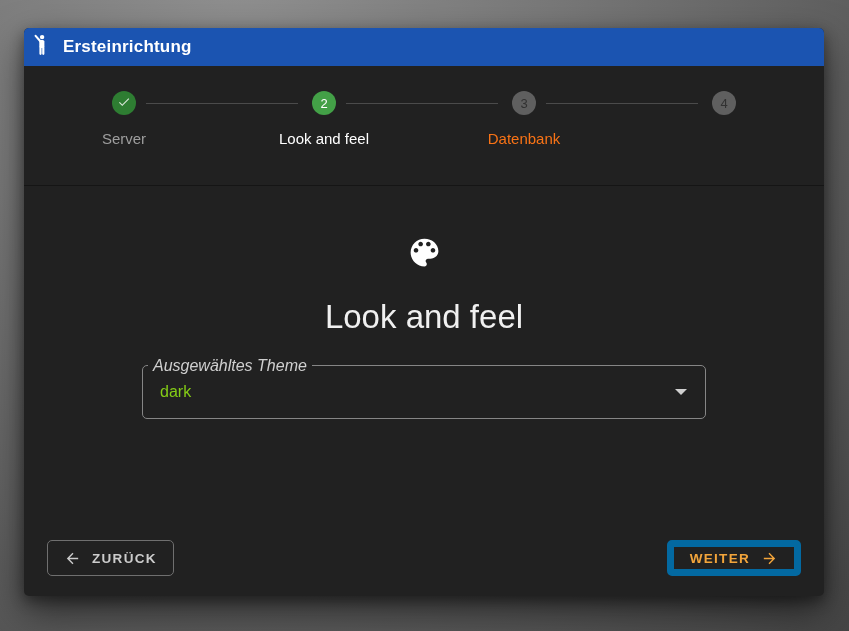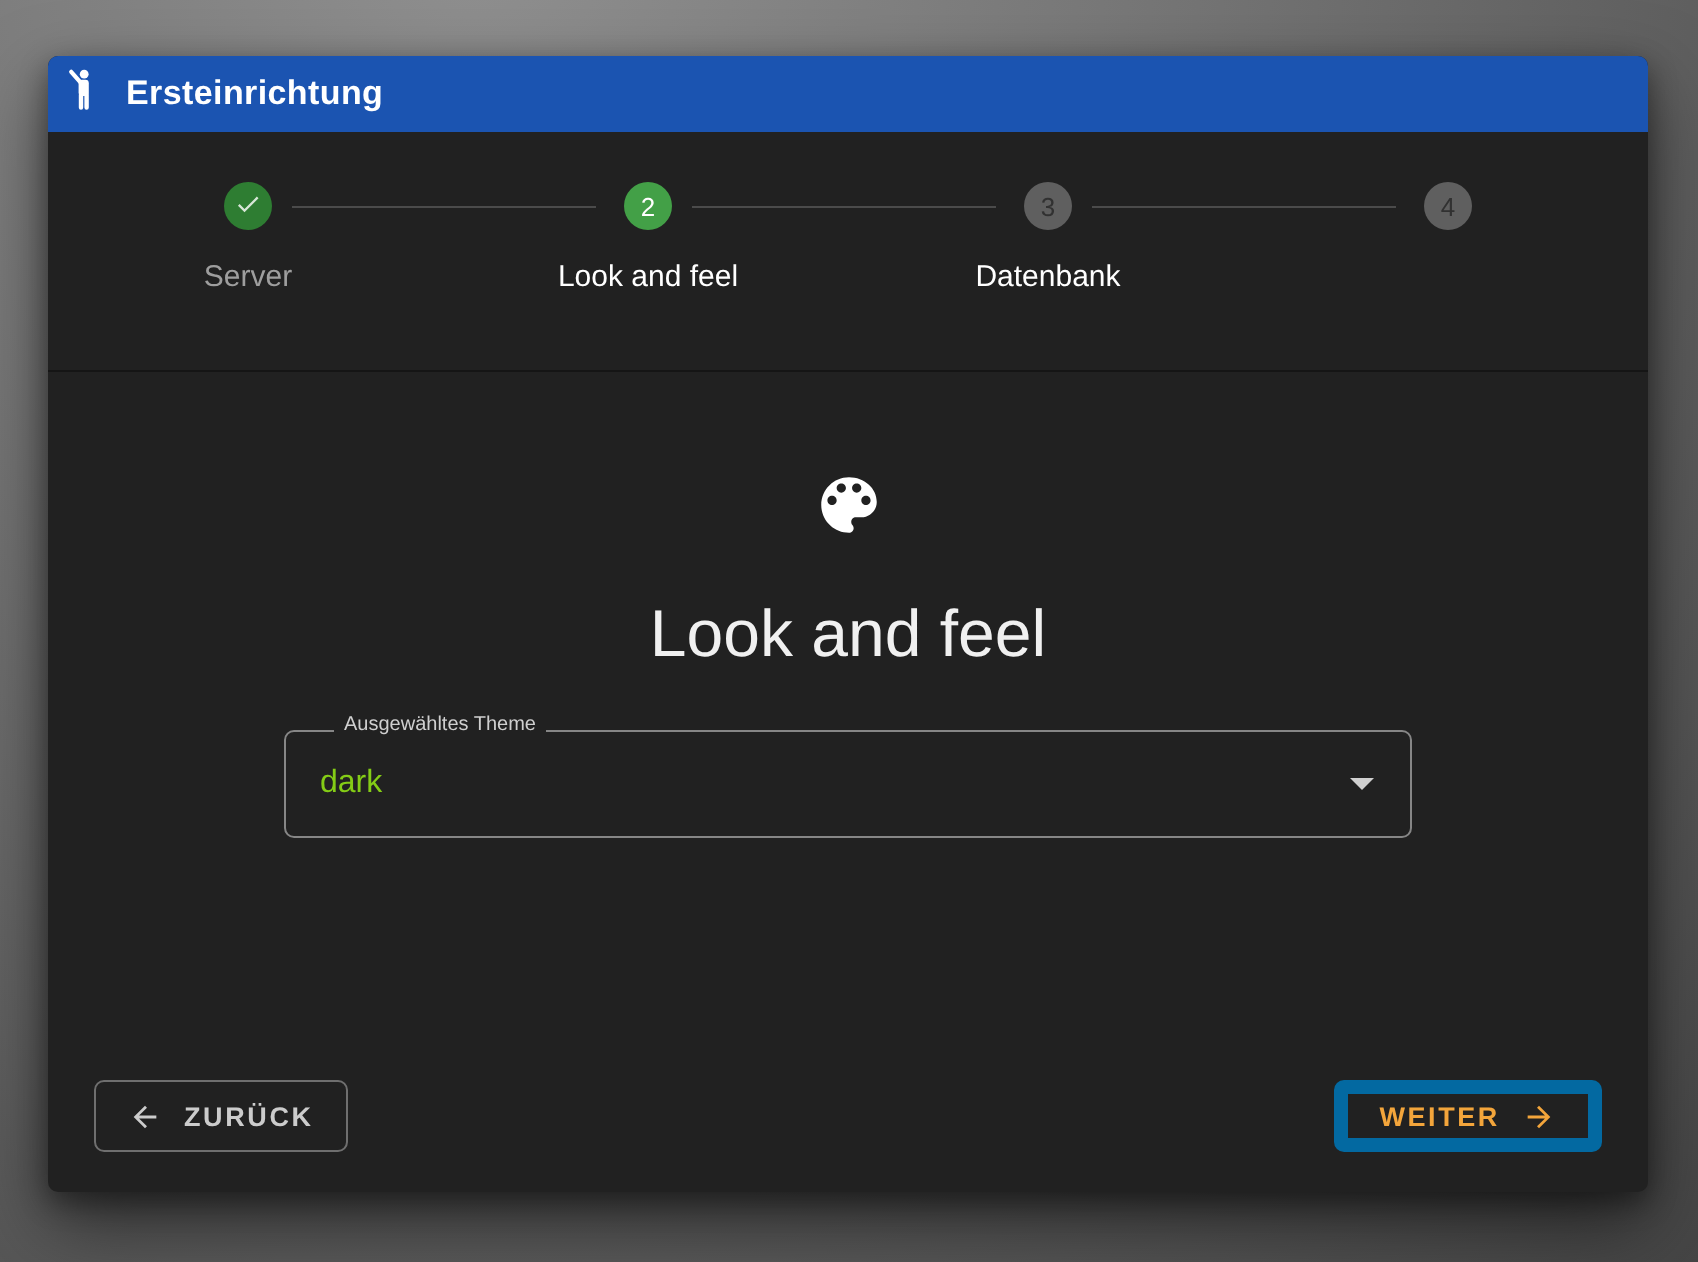--- a/index.html
+++ b/index.html
@@ -75,21 +75,21 @@
   .step-circle.upcoming { background: #5f5f5f; color: #313131; font-weight: 500; }
   .step-label {
     margin-top: 16px;
     font-size: 15px;
     line-height: 1.1;
     text-align: center;
     max-width: 110px;
   }
   .step-label.complete { color: #9e9e9e; }
   .step-label.active   { color: #ffffff; font-weight: 500; }
-  .step-label.upcoming { color: #ffffff; }
+  .step-label.upcoming { color: #f97316; }
   .connector {
     position: absolute;
     top: 37px;
     height: 1px;
     width: 152px;
     background: #4b4b4b;
   }
   .connector.c1 { left: 122px; }
   .connector.c2 { left: 322px; }
   .connector.c3 { left: 522px; }
@@ -123,25 +123,26 @@
     border-radius: 5px;
     display: flex;
     align-items: center;
     justify-content: space-between;
     padding: 0 18px 0 17px;
     cursor: pointer;
   }
   .field-label {
     position: absolute;
     top: -9px;
-    left: 24px;
+    left: 5px;
     background: #212121;
     padding: 0 5px;
-    font-size: 10px;
+    font-size: 16px;
     color: #cfcfcf;
+    font-style: italic;
   }
   .field-value {
     font-size: 16px;
     color: #84cc16;
   }
   .select-arrow {
     width: 0;
     height: 0;
     border-left: 6px solid transparent;
     border-right: 6px solid transparent;

